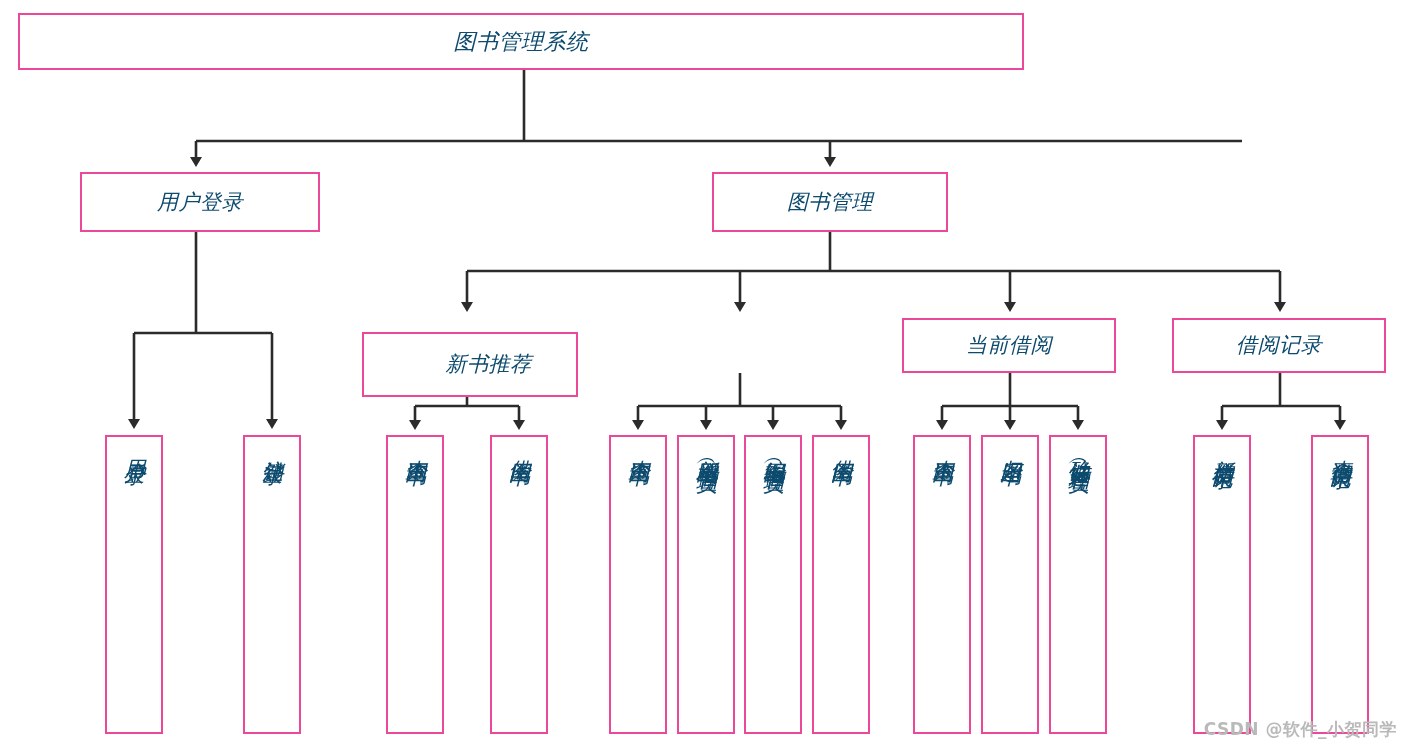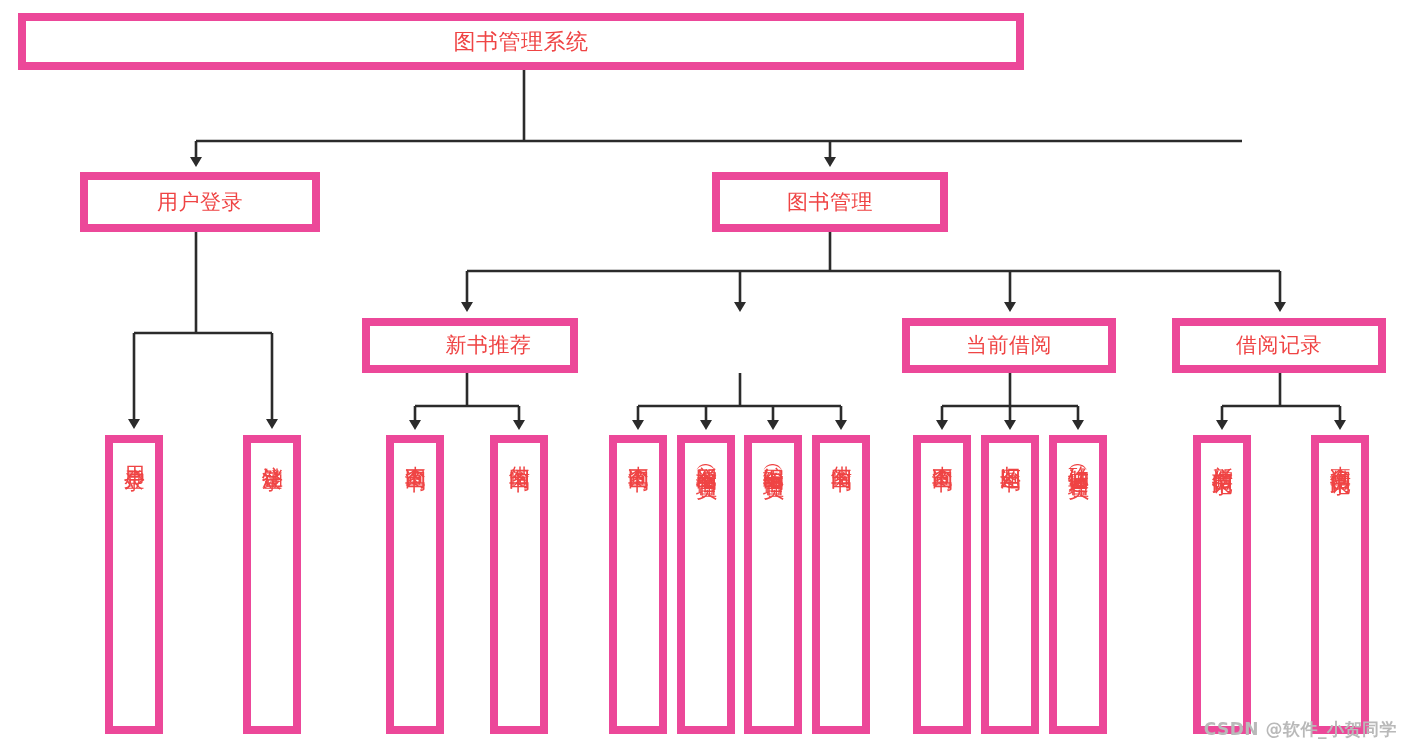--- a/index.html
+++ b/index.html
@@ -23,26 +23,27 @@
     left: 0;
     top: 0;
     width: 1405px;
     height: 747px;
     pointer-events: none;
   }
   .node {
     position: absolute;
     box-sizing: border-box;
     background: #ffffff;
-    border: 8px solid #ec4899;
+    border: 2px solid #ec4899;
     display: flex;
     align-items: center;
     justify-content: center;
-    color: #ef4444;
+    color: #0c4a6e;
     z-index: 2;
+    font-style: italic;
   }
   .node .lbl {
     display: block;
     text-align: center;
     line-height: 1.18;
     letter-spacing: 0.5px;
   }
   
   .node.h .lbl {
     font-size: 21px;
@@ -135,21 +136,21 @@
   </div>
 
   <div class="node h" style="left:80px; top:172px; width:240px; height:60px;">
     <span class="lbl">用户登录</span>
   </div>
 
   <div class="node h" style="left:712px; top:172px; width:236px; height:60px;justify-content:center;">
     <span class="lbl">图书管理</span>
   </div>
 
-  <div class="node h" style="left:362px; top:318px; width:216px; height:55px;padding-left:37px;">
+  <div class="node h" style="left:362px; top:332px; width:216px; height:65px;padding-left:37px;">
     <span class="lbl">新书推荐</span>
   </div>
 
 
   <div class="node h" style="left:1172px; top:318px; width:214px; height:55px;">
     <span class="lbl">借阅记录</span>
   </div>
 
   <div class="node h" style="left:902px; top:318px; width:214px; height:55px;">
     <span class="lbl">当前借阅</span>

